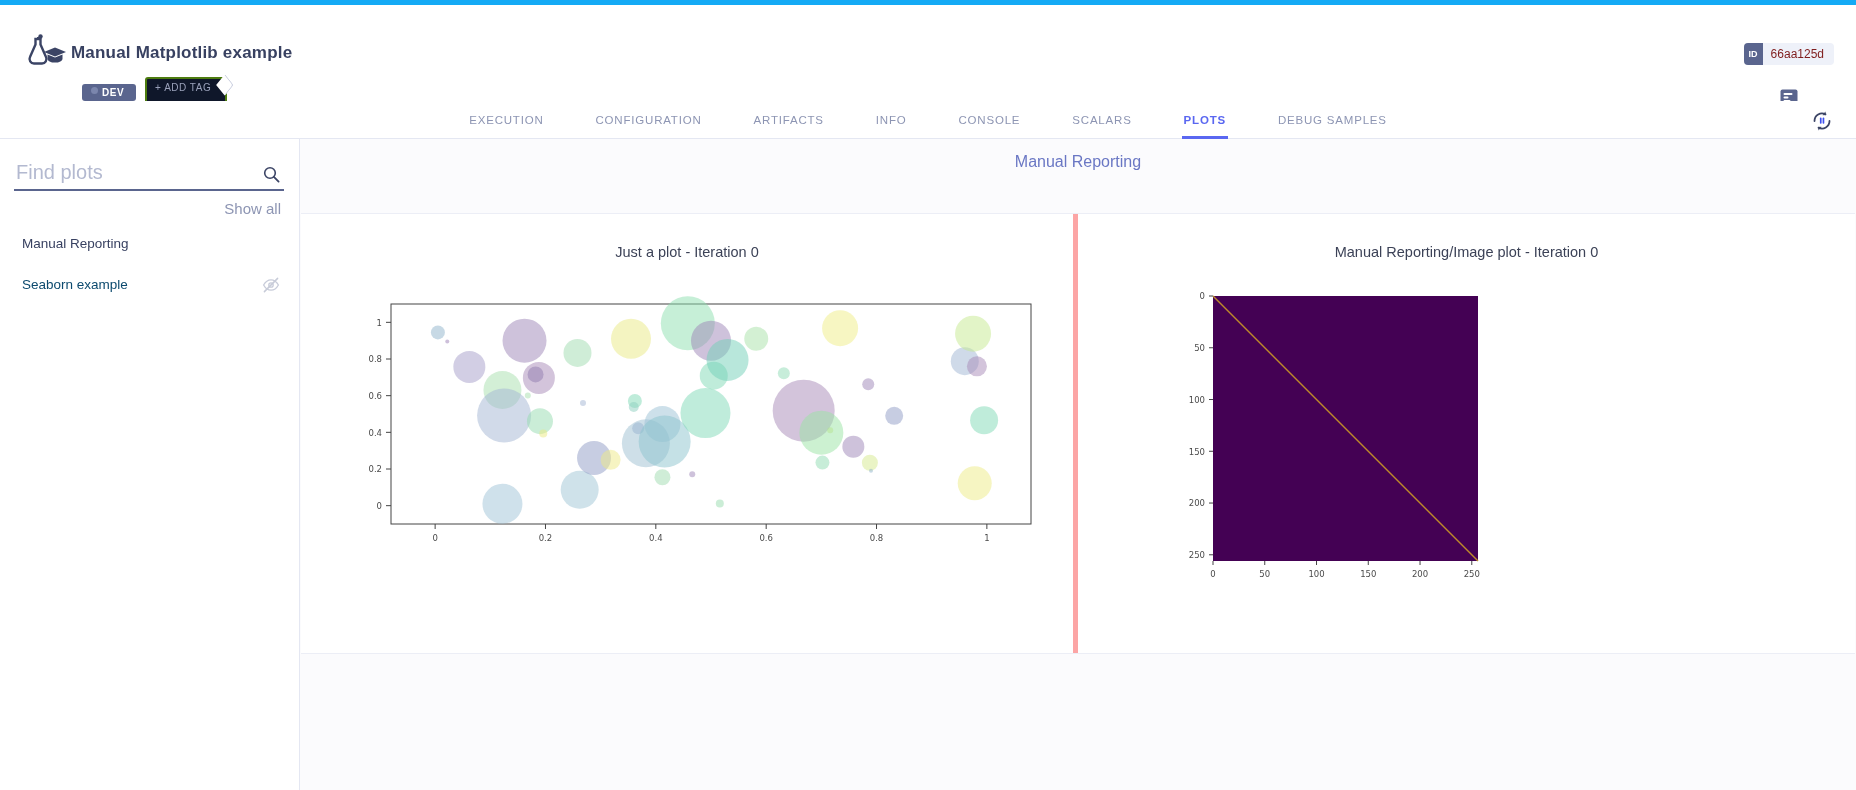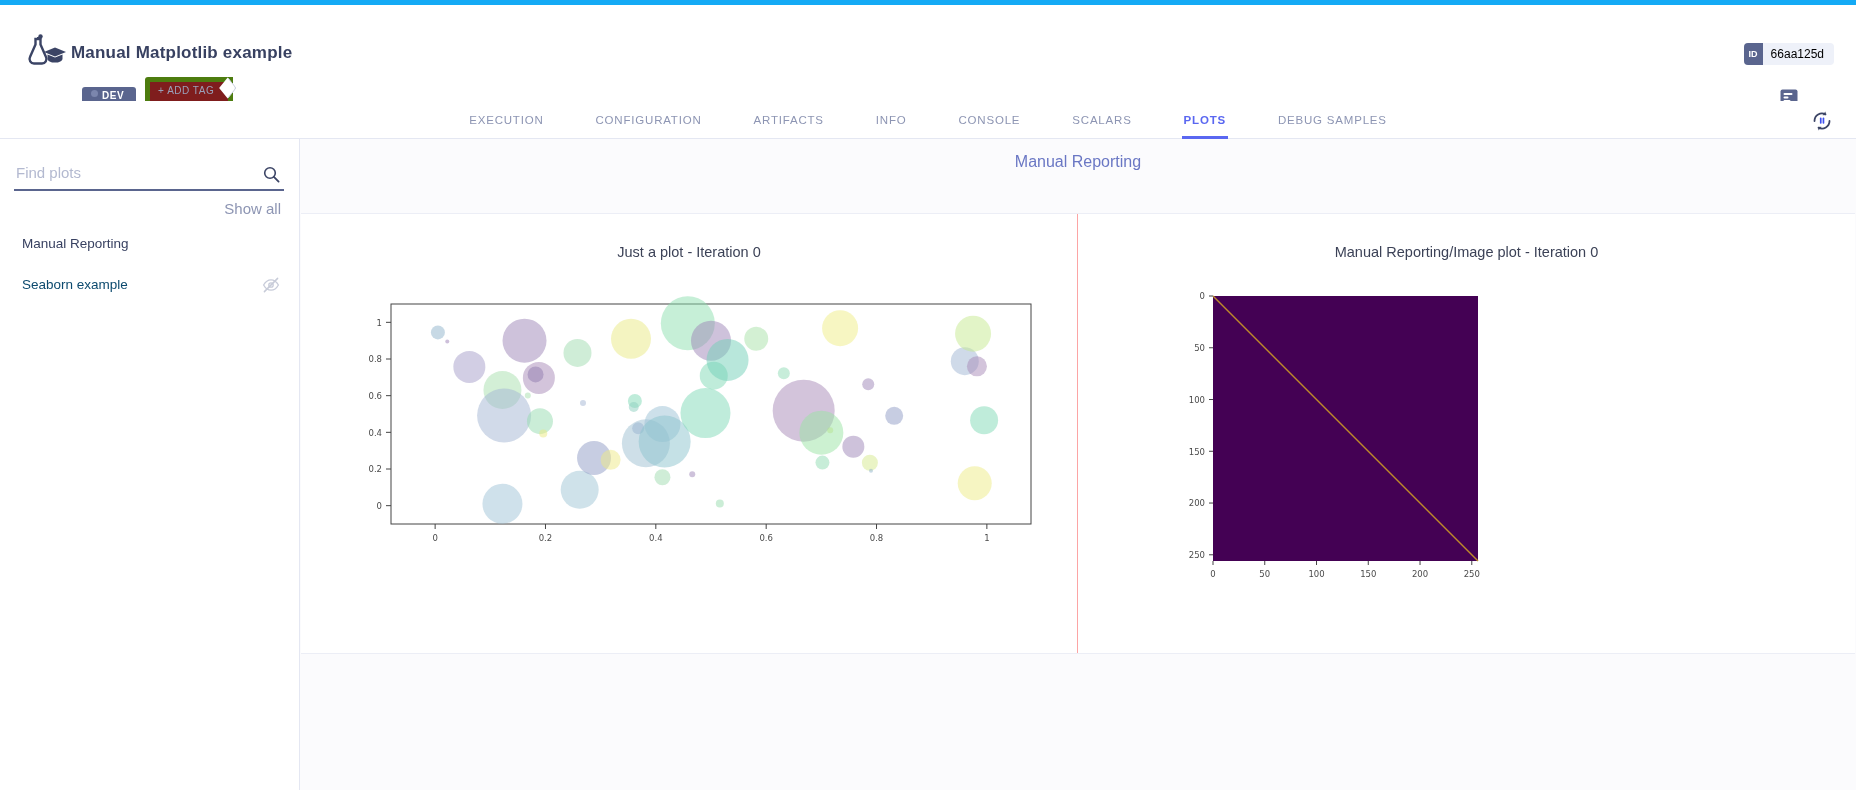--- a/index.html
+++ b/index.html
@@ -52,26 +52,26 @@
     font-size: 10px; font-weight: bold; letter-spacing: .5px;
     padding: 3px 12px 3px 9px;
     border-radius: 3px;
     display: flex; align-items: flex-start; gap: 4px;
   }
   .tag-dev .dot {
     display:inline-block; width:7px; height:7px; border-radius:50%;
     background:#7b86ad;
   }
   .tag-add {
-    border: 5px solid #4d7c0f; color: #9aa1ba;
+    border: 2px solid #4d7c0f; color: #9aa1ba;
     font-size: 10px; letter-spacing: .5px;
     padding: 3px 14px 13px 8px;
     border-radius: 3px 0 0 3px;
     position: relative;
-    background: #7f1d1d;
+    background: #0f172a;
   }
   .tag-add::after {
     content:""; position:absolute; right:-7px; top:-1px;
     width:13px; height:13px; background:#fff;
     border-top:1px solid #c6cbdd; border-right:1px solid #c6cbdd;
     transform: rotate(45deg) skew(6deg,6deg);
     border-radius:0 3px 0 0;
   }
 
   .header-right {
@@ -83,21 +83,21 @@
     background: #eef1f9; border-radius: 4px;
     height: 22px; overflow: hidden;
   }
   .id-pill .id-badge {
     background: #5a658e; color: #fff;
     font-size: 9px; font-weight: bold;
     padding: 0 5px; height: 22px;
     display: flex; align-items: center;
   }
   .id-pill .id-val {
-    color: #000000; font-size: 12px;
+    color: #7f1d1d; font-size: 12px;
     padding: 0 10px 0 8px;
   }
   .hdr-icon { cursor: pointer; display:flex; align-items:center; }
 
   
   .tabbar {
     position: absolute; top: 101px; left: 0;
     width: 1856px; height: 38px;
     border-bottom: 1px solid #e4e7f2;
     background: #fff;
@@ -133,21 +133,21 @@
     border-right: 1px solid #e4e7f2;
   }
   .search-wrap {
     position: absolute; top: 22px; left: 14px;
     width: 270px; height: 30px;
     border-bottom: 2px solid #5a658e;
     display: flex; align-items: center;
   }
   .search-input {
     border: none; outline: none; background: transparent;
-    font-size: 15px; color: #384161;
+    font-size: 20px; color: #384161;
     font-family: "Liberation Sans", sans-serif;
     width: 235px; padding: 0 2px 6px 2px;
   }
   .search-input::placeholder { color: #b3b9d0; }
   .search-icon { position: absolute; right: 4px; bottom: 6px; cursor: pointer; }
 
   .show-all {
     position: absolute; top: 61px; right: 18px;
     font-size: 15px; color: #8d95b3; cursor: pointer;
   }
@@ -176,21 +176,21 @@
     width: 1554px; height: 441px;
     display: flex;
     background: #ffffff;
     border: 1px solid #eceef6;
     border-left: none; border-right: none;
   }
   .card {
     flex: 1 1 50%;
     position: relative;
     background: #ffffff;
-    border-right: 1px solid #fca5a5;
+    border-right: 5px solid #fca5a5;
   }
   .card:last-child { border-right: none; }
   .card-title {
     position: absolute; top: 30px; left: 0; width: 100%;
     text-align: center;
     font-size: 14.5px; color: #3c4257;
   }
   .plot-area { position: absolute; top: 60px; left: 0; width: 100%; height: 370px; }
   svg { display: block; }
   .tick-lbl { font-family: "DejaVu Sans", sans-serif; font-size: 8.5px; fill: #4b4b4b; }

